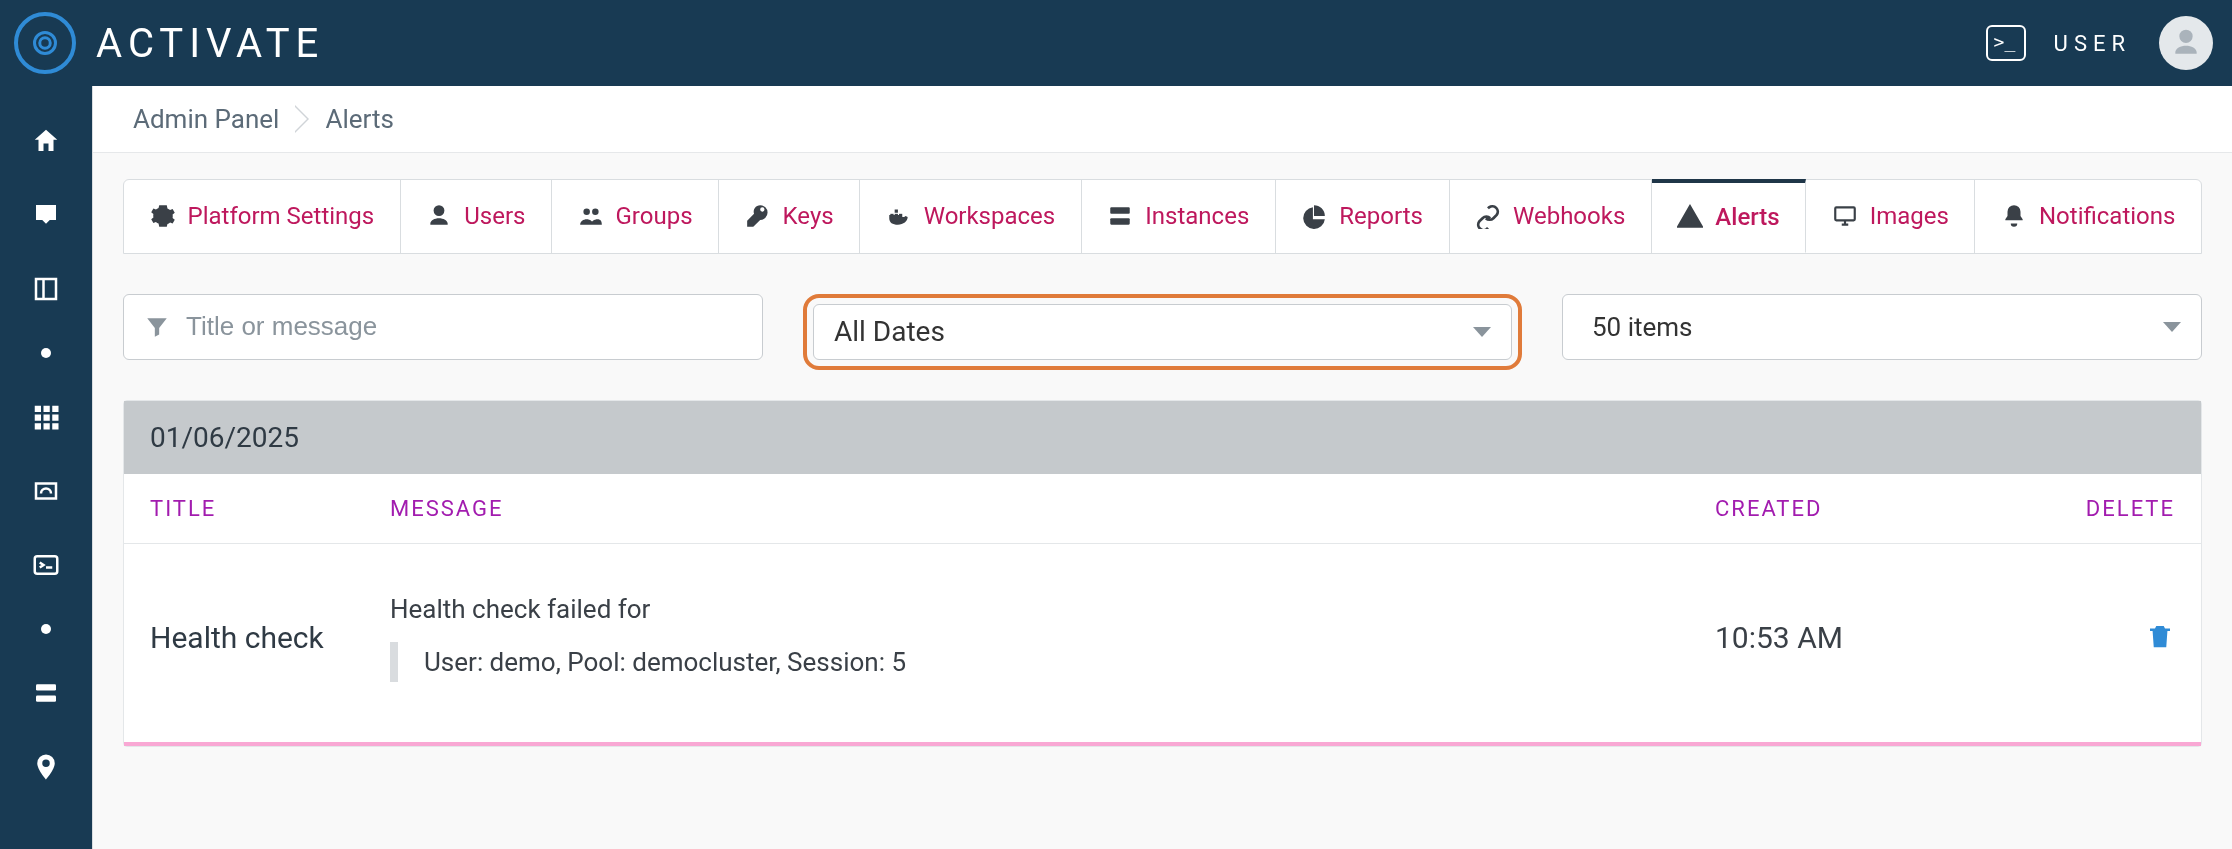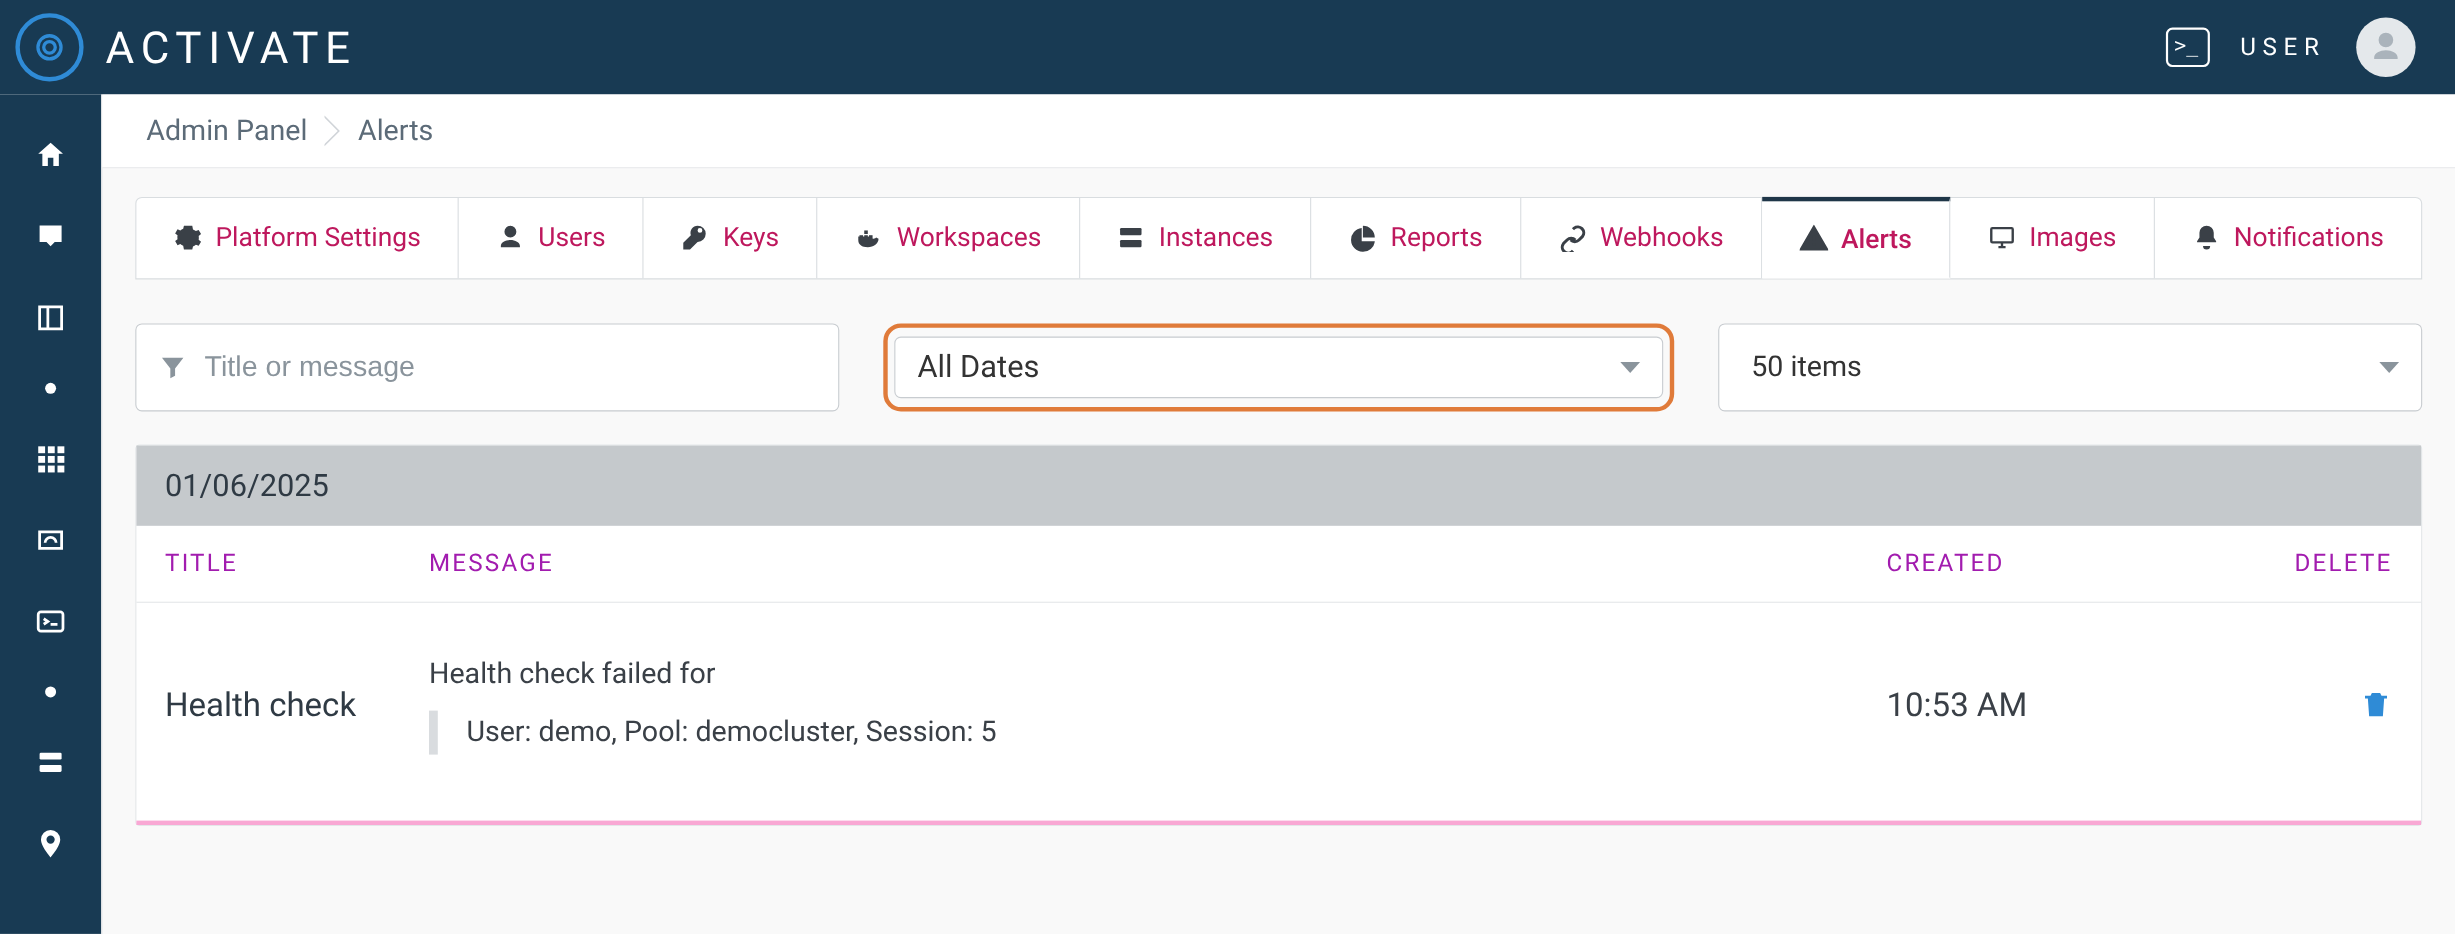--- a/index.html
+++ b/index.html
@@ -11,21 +11,21 @@
     height: 849px;
     overflow: hidden;
     transform-origin: top left;
   }
   
   .topbar {
     background: #183a53;
     height: 86px;
     display: flex;
     align-items: center;
-    padding: 0 36px 0 0;
+    padding: 0 19px 0 0;
   }
   .logo-wrap {
     display: flex;
     align-items: center;
     gap: 20px;
     padding-left: 14px;
   }
   .logo-circle {
     width: 62px; height: 62px;
     border: 4px solid #2f8bd6;
@@ -174,21 +174,21 @@
   
   .filters {
     display: flex;
     gap: 40px;
     margin: 40px 30px 0 30px;
   }
   .field {
     border: 1px solid #c8ccd0;
     border-radius: 6px;
     background: #fff;
-    height: 80px;
+    height: 66px;
     display: flex;
     align-items: center;
     padding: 0 20px;
     font-size: 26px;
     color: #333;
     flex: 1;
     position: relative;
   }
   .field.search { flex: 0 0 640px; color: #8a949c; gap: 16px; }
   .field.search svg { width: 26px; height: 26px; fill: #8a949c; }
@@ -364,20 +364,28 @@
       <svg viewBox="0 0 24 24">
           <path d="M12 8a4 4 0 1 0 4 4 4 4 0 0 0-4-4zm9 4a7.5 7.5 0 0 0-.13-1.4l2-1.55-2-3.46-2.34.94a7.6 7.6 0 0 0-2.42-1.4L15.5 2h-7l-.61 2.63a7.6 7.6 0 0 0-2.42 1.4l-2.34-.94-2 3.46 2 1.55A7.5 7.5 0 0 0 3 12a7.5 7.5 0 0 0 .13 1.4l-2 1.55 2 3.46 2.34-.94a7.6 7.6 0 0 0 2.42 1.4L8.5 22h7l.61-2.63a7.6 7.6 0 0 0 2.42-1.4l2.34.94 2-3.46-2-1.55A7.5 7.5 0 0 0 21 12z"></path>
         </svg>
       <span class="tab-label">Platform Settings</span>
     </div>
     <div class="tab">
       <svg viewBox="0 0 24 24">
           <path d="M12 12a5 5 0 1 0-5-5 5 5 0 0 0 5 5zm0 2c-4 0-8 2-8 5v1h16v-1c0-3-4-5-8-5z"></path>
         </svg>
       <span class="tab-label">Users</span>
+    </div>
+    <div class="tab">
+      <svg viewBox="0 0 24 24">
+          <circle cx="8" cy="8" r="3"></circle>
+          <circle cx="16" cy="8" r="3"></circle>
+          <path d="M2 20c0-3 3-5 6-5s6 2 6 5zm10 0c0-3 3-5 6-5s4 2 4 5z"></path>
+        </svg>
+      <span class="tab-label">Groups</span>
     </div>
     <div class="tab">
       <svg viewBox="0 0 24 24">
           <path d="M14 2a6 6 0 0 0-5.65 8L2 16.35V22h5.65L14 15.65A6 6 0 1 0 14 2zm2 6a2 2 0 1 1 2-2 2 2 0 0 1-2 2z"></path>
         </svg>
       <span class="tab-label">Keys</span>
     </div>
     <div class="tab">
       <svg viewBox="0 0 24 24">
           <rect x="4" y="10" width="3" height="3"></rect>

